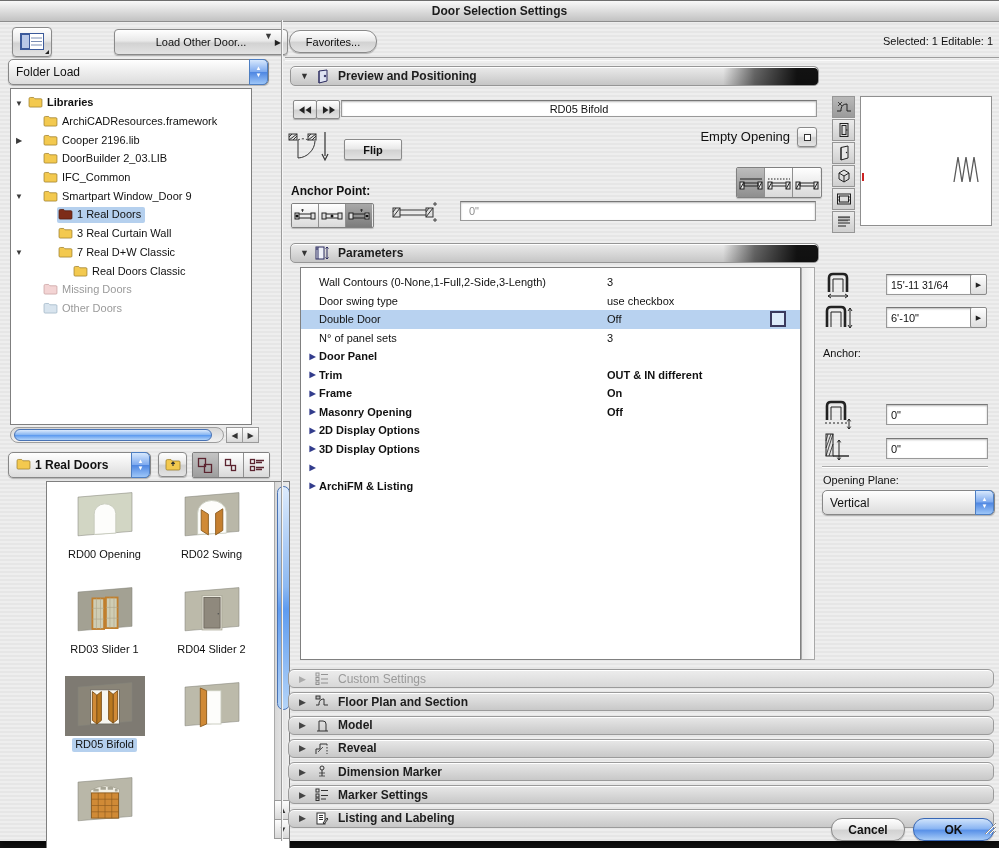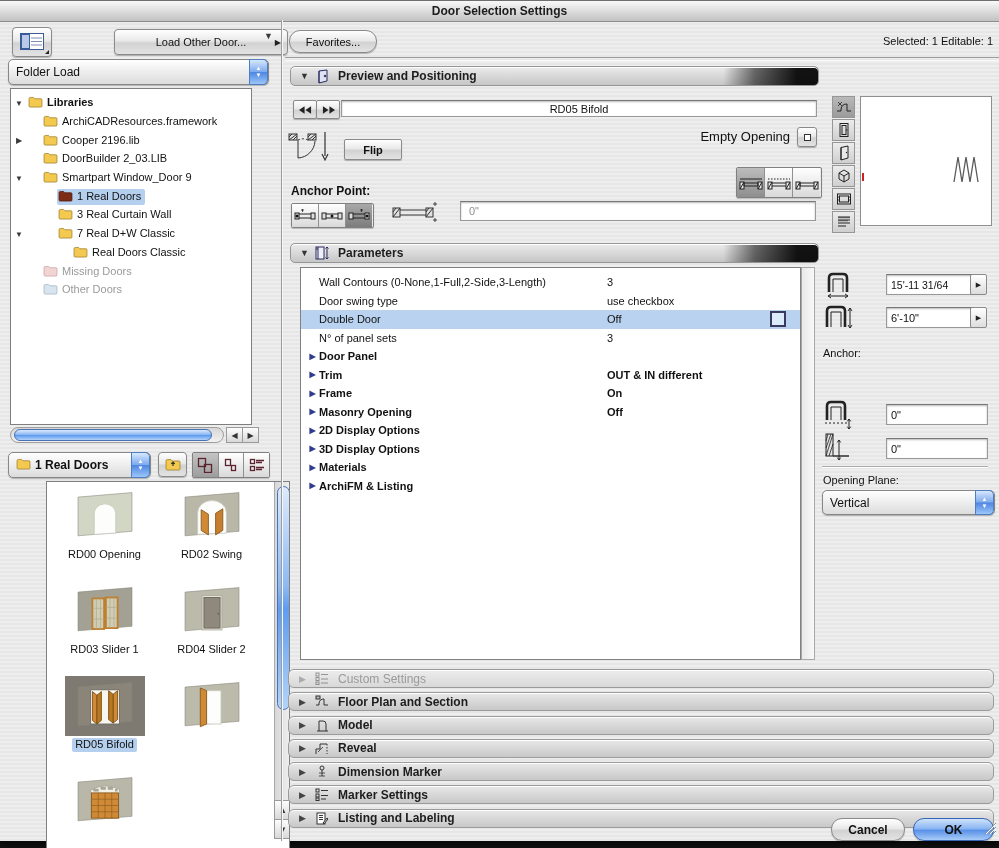--- a/index.html
+++ b/index.html
@@ -218,20 +218,30 @@
         </span>
       </div>
       <div class="trow">
         <span class="tri"></span>
         <span style="display: flex; padding-left: 15px;"></span>
         <span class="tline">
           <span><svg width="15" height="12" viewBox="0 0 16 13">
               <path d="M1 3 Q1 1.6 2.4 1.6 L6 1.6 L7.4 3 L14 3 Q15 3 15 4.2 L15 11 Q15 12 13.8 12 L2.2 12 Q1 12 1 10.8 Z" fill="#f3c94f" stroke="#9c7d2a" stroke-width="0.8"></path>
             </svg></span>
           <span>DoorBuilder 2_03.LIB</span>
+        </span>
+      </div>
+      <div class="trow">
+        <span class="tri"></span>
+        <span style="display: flex; padding-left: 15px;"></span>
+        <span class="tline">
+          <span><svg width="15" height="12" viewBox="0 0 16 13">
+              <path d="M1 3 Q1 1.6 2.4 1.6 L6 1.6 L7.4 3 L14 3 Q15 3 15 4.2 L15 11 Q15 12 13.8 12 L2.2 12 Q1 12 1 10.8 Z" fill="#f3c94f" stroke="#9c7d2a" stroke-width="0.8"></path>
+            </svg></span>
+          <span>IFC_Common</span>
         </span>
       </div>
       <div class="trow">
         <span class="tri">▼</span>
         <span style="display: flex; padding-left: 15px;"></span>
         <span class="tline">
           <span><svg width="15" height="12" viewBox="0 0 16 13">
               <path d="M1 3 Q1 1.6 2.4 1.6 L6 1.6 L7.4 3 L14 3 Q15 3 15 4.2 L15 11 Q15 12 13.8 12 L2.2 12 Q1 12 1 10.8 Z" fill="#f3c94f" stroke="#9c7d2a" stroke-width="0.8"></path>
             </svg></span>
           <span>Smartpart Window_Door 9</span>
@@ -689,21 +699,20 @@
 
       </div>
       <div class="prow group">
         <span class="tri">▶</span>
         <span class="plab">3D Display Options</span>
         <span class="pval"></span>
 
       </div>
       <div class="prow group">
         <span class="tri">▶</span>
-        <span class="plab">Materials</span>
         <span class="pval"></span>
 
       </div>
       <div class="prow group">
         <span class="tri">▶</span>
         <span class="plab">ArchiFM &amp; Listing</span>
         <span class="pval"></span>
 
       </div>
   </div>

